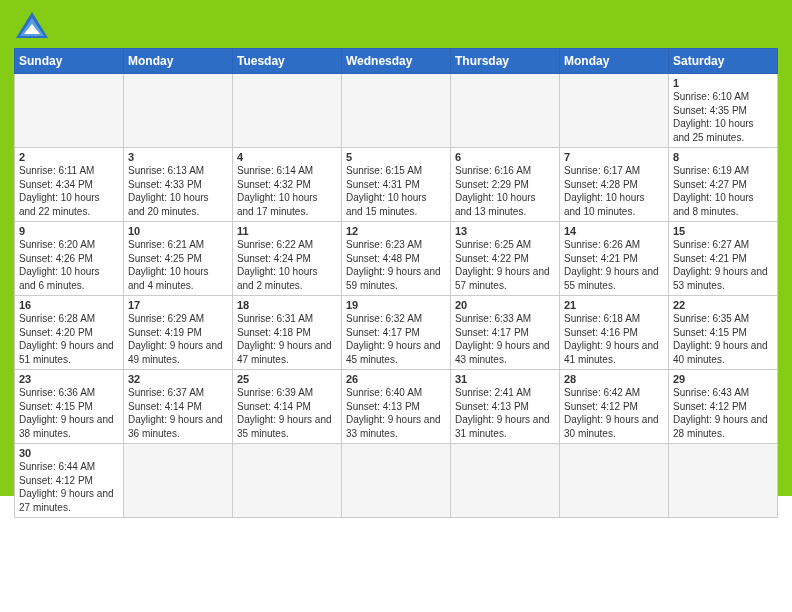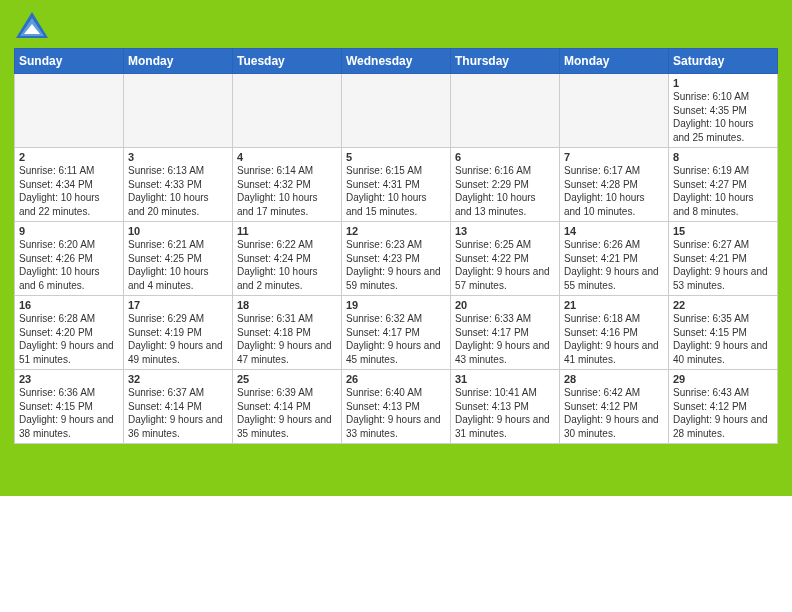--- a/index.html
+++ b/index.html
@@ -205,21 +205,21 @@
           </td>
           <td>
             <span class="day-num">11</span>
             <div class="day-info">Sunrise: 6:22 AM
 Sunset: 4:24 PM
 Daylight: 10 hours and 2 minutes.</div>
           </td>
           <td>
             <span class="day-num">12</span>
             <div class="day-info">Sunrise: 6:23 AM
-Sunset: 4:23 PM
+Sunset: 4:48 PM
 Daylight: 9 hours and 59 minutes.</div>
           </td>
           <td>
             <span class="day-num">13</span>
             <div class="day-info">Sunrise: 6:25 AM
 Sunset: 4:22 PM
 Daylight: 9 hours and 57 minutes.</div>
           </td>
           <td>
             <span class="day-num">14</span>
@@ -298,32 +298,46 @@
 Daylight: 9 hours and 35 minutes.</div>
           </td>
           <td>
             <span class="day-num">26</span>
             <div class="day-info">Sunrise: 6:40 AM
 Sunset: 4:13 PM
 Daylight: 9 hours and 33 minutes.</div>
           </td>
           <td>
             <span class="day-num">31</span>
-            <div class="day-info">Sunrise: 10:41 AM
+            <div class="day-info">Sunrise: 2:41 AM
 Sunset: 4:13 PM
 Daylight: 9 hours and 31 minutes.</div>
           </td>
           <td>
             <span class="day-num">28</span>
             <div class="day-info">Sunrise: 6:42 AM
 Sunset: 4:12 PM
 Daylight: 9 hours and 30 minutes.</div>
           </td>
           <td>
             <span class="day-num">29</span>
             <div class="day-info">Sunrise: 6:43 AM
 Sunset: 4:12 PM
 Daylight: 9 hours and 28 minutes.</div>
           </td>
+        </tr>
+        <tr class="last-row">
+          <td class="has-data">
+            <span class="day-num">30</span>
+            <div class="day-info">Sunrise: 6:44 AM
+Sunset: 4:12 PM
+Daylight: 9 hours and 27 minutes.</div>
+          </td>
+          <td class="empty"></td>
+          <td class="empty"></td>
+          <td class="empty"></td>
+          <td class="empty"></td>
+          <td class="empty"></td>
+          <td class="empty"></td>
         </tr>
       </tbody>
   </table>
 </div>
 
 </body></html>

